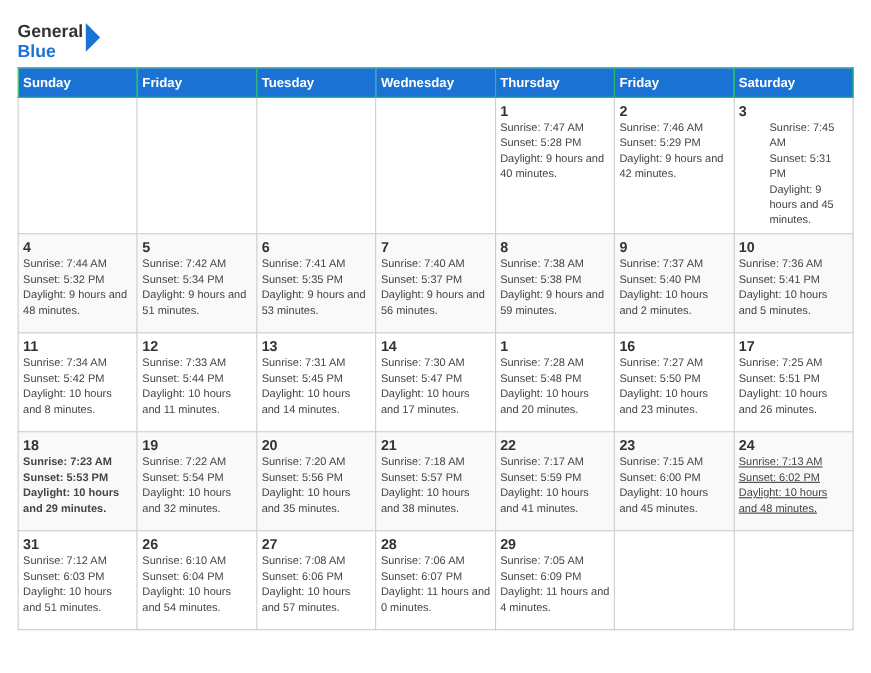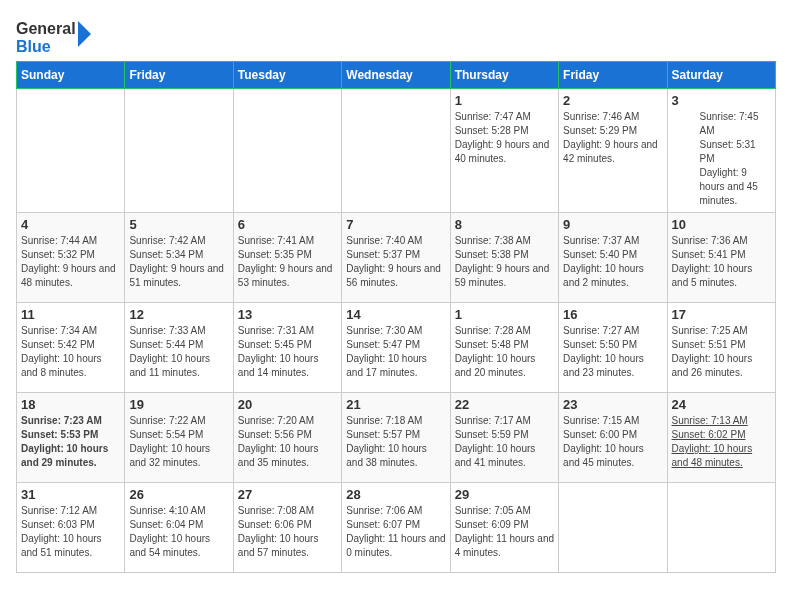--- a/index.html
+++ b/index.html
@@ -261,21 +261,21 @@
       </tr>
       <tr>
         <td>
           <span class="day-num">31</span>
           <div class="day-info" style="white-space: pre-line;">Sunrise: 7:12 AM
 Sunset: 6:03 PM
 Daylight: 10 hours and 51 minutes.</div>
         </td>
         <td>
           <span class="day-num">26</span>
-          <div class="day-info" style="white-space: pre-line;">Sunrise: 4:10 AM
+          <div class="day-info" style="white-space: pre-line;">Sunrise: 6:10 AM
 Sunset: 6:04 PM
 Daylight: 10 hours and 54 minutes.</div>
         </td>
         <td>
           <span class="day-num">27</span>
           <div class="day-info" style="white-space: pre-line;">Sunrise: 7:08 AM
 Sunset: 6:06 PM
 Daylight: 10 hours and 57 minutes.</div>
         </td>
         <td>

